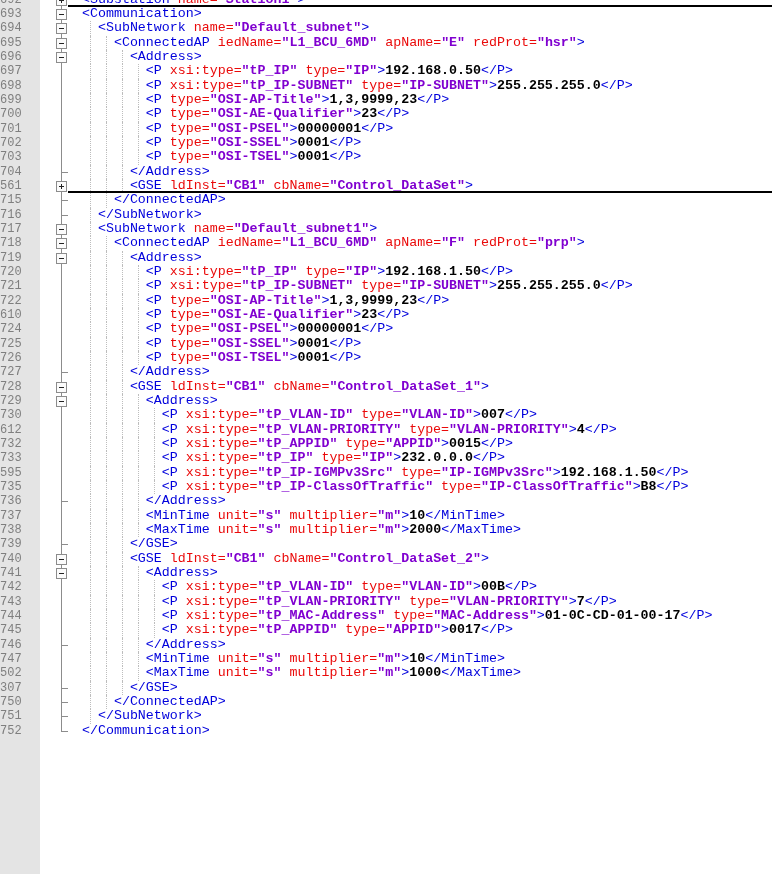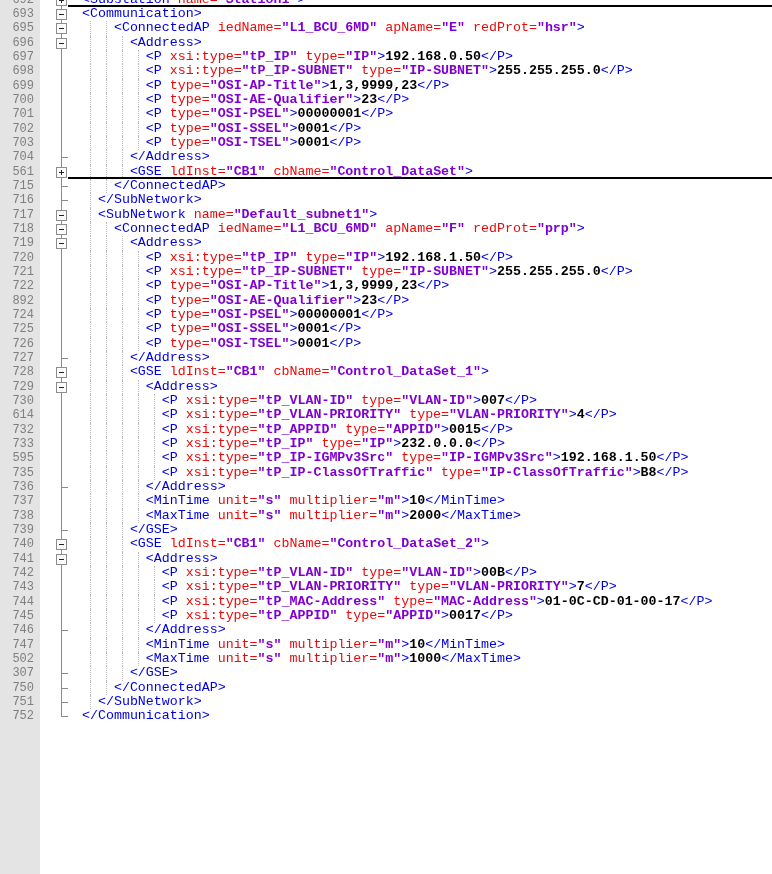--- a/index.html
+++ b/index.html
@@ -6,21 +6,21 @@
   body{width:772px;height:874px;overflow:hidden;
        font-family:"Liberation Mono","DejaVu Sans Mono",monospace;}
   .editor{position:relative;width:772px;height:874px;overflow:hidden;
           font-size:13.3px;background:var(--bg,#fff);}
   .margin-num-bg{position:absolute;left:0;top:0;width:40px;height:100%;
           background:var(--numbg,#E4E4E4);z-index:0;}
   .margin-fold-bg{position:absolute;left:40px;top:0;width:40px;height:100%;
           background:#fff;z-index:0;}
   .rows{position:absolute;left:0;top:-7.2px;right:0;z-index:1;}
   .row{position:relative;display:flex;height:14.333px;}
-  .num{flex:0 0 40px;box-sizing:border-box;padding-right:6px;text-align:right;
+  .num{flex:0 0 40px;box-sizing:border-box;padding-right:6px;text-align:left;
        color:var(--num,#7F7F7F);font-size:12px;line-height:14.333px;}
   .gut{flex:0 0 40px;position:relative;}
   .code{position:relative;flex:1;white-space:pre;line-height:14.333px;
         padding-left:2px;color:#000;}
   .tline{position:absolute;left:21px;top:0;height:100%;width:1px;
          background:var(--tree,#8C8C8C);}
   .tline.half{height:8px;}
   .stub{position:absolute;left:22px;top:7px;width:6px;height:1px;
         background:var(--tree,#8C8C8C);}
   .fbox{position:absolute;left:16px;top:2px;width:11px;height:11px;
@@ -60,20 +60,30 @@
         <div class="num">693</div>
         <div class="gut">
           <div class="tline"></div>
           <div class="fbox">
             <span class="h"></span>
           </div>
         </div>
         <div class="code"><span></span><span class="t">&lt;Communication&gt;</span></div>
       </div>
       <div class="row">
+        <div class="num">694</div>
+        <div class="gut">
+          <div class="tline"></div>
+          <div class="fbox">
+            <span class="h"></span>
+          </div>
+        </div>
+        <div class="code"><div class="guide" style="left: 10px;"></div><span>  </span><span class="t">&lt;SubNetwork</span><span class="a"> name=</span><span class="v">"Default_subnet"</span><span class="t">&gt;</span></div>
+      </div>
+      <div class="row">
         <div class="num">695</div>
         <div class="gut">
           <div class="tline"></div>
           <div class="fbox">
             <span class="h"></span>
           </div>
         </div>
         <div class="code"><div class="guide" style="left: 10px;"></div><div class="guide" style="left: 26px;"></div><span>    </span><span class="t">&lt;ConnectedAP</span><span class="a"> iedName=</span><span class="v">"L1_BCU_6MD"</span><span class="a"> apName=</span><span class="v">"E"</span><span class="a"> redProt=</span><span class="v">"hsr"</span><span class="t">&gt;</span></div>
       </div>
       <div class="row">
@@ -216,21 +226,21 @@
         <div class="code"><div class="guide" style="left: 10px;"></div><div class="guide" style="left: 26px;"></div><div class="guide" style="left: 42px;"></div><div class="guide" style="left: 58px;"></div><span>        </span><span class="t">&lt;P</span><span class="a"> xsi:type=</span><span class="v">"tP_IP-SUBNET"</span><span class="a"> type=</span><span class="v">"IP-SUBNET"</span><span class="t">&gt;</span><span class="c">255.255.255.0</span><span class="t">&lt;/P&gt;</span></div>
       </div>
       <div class="row">
         <div class="num">722</div>
         <div class="gut">
           <div class="tline"></div>
         </div>
         <div class="code"><div class="guide" style="left: 10px;"></div><div class="guide" style="left: 26px;"></div><div class="guide" style="left: 42px;"></div><div class="guide" style="left: 58px;"></div><span>        </span><span class="t">&lt;P</span><span class="a"> type=</span><span class="v">"OSI-AP-Title"</span><span class="t">&gt;</span><span class="c">1,3,9999,23</span><span class="t">&lt;/P&gt;</span></div>
       </div>
       <div class="row">
-        <div class="num">892</div>
+        <div class="num">610</div>
         <div class="gut">
           <div class="tline"></div>
         </div>
         <div class="code"><div class="guide" style="left: 10px;"></div><div class="guide" style="left: 26px;"></div><div class="guide" style="left: 42px;"></div><div class="guide" style="left: 58px;"></div><span>        </span><span class="t">&lt;P</span><span class="a"> type=</span><span class="v">"OSI-AE-Qualifier"</span><span class="t">&gt;</span><span class="c">23</span><span class="t">&lt;/P&gt;</span></div>
       </div>
       <div class="row">
         <div class="num">724</div>
         <div class="gut">
           <div class="tline"></div>
         </div>
@@ -279,21 +289,21 @@
         <div class="code"><div class="guide" style="left: 10px;"></div><div class="guide" style="left: 26px;"></div><div class="guide" style="left: 42px;"></div><div class="guide" style="left: 58px;"></div><span>        </span><span class="t">&lt;Address&gt;</span></div>
       </div>
       <div class="row">
         <div class="num">730</div>
         <div class="gut">
           <div class="tline"></div>
         </div>
         <div class="code"><div class="guide" style="left: 10px;"></div><div class="guide" style="left: 26px;"></div><div class="guide" style="left: 42px;"></div><div class="guide" style="left: 58px;"></div><div class="guide" style="left: 74px;"></div><span>          </span><span class="t">&lt;P</span><span class="a"> xsi:type=</span><span class="v">"tP_VLAN-ID"</span><span class="a"> type=</span><span class="v">"VLAN-ID"</span><span class="t">&gt;</span><span class="c">007</span><span class="t">&lt;/P&gt;</span></div>
       </div>
       <div class="row">
-        <div class="num">614</div>
+        <div class="num">612</div>
         <div class="gut">
           <div class="tline"></div>
         </div>
         <div class="code"><div class="guide" style="left: 10px;"></div><div class="guide" style="left: 26px;"></div><div class="guide" style="left: 42px;"></div><div class="guide" style="left: 58px;"></div><div class="guide" style="left: 74px;"></div><span>          </span><span class="t">&lt;P</span><span class="a"> xsi:type=</span><span class="v">"tP_VLAN-PRIORITY"</span><span class="a"> type=</span><span class="v">"VLAN-PRIORITY"</span><span class="t">&gt;</span><span class="c">4</span><span class="t">&lt;/P&gt;</span></div>
       </div>
       <div class="row">
         <div class="num">732</div>
         <div class="gut">
           <div class="tline"></div>
         </div>

